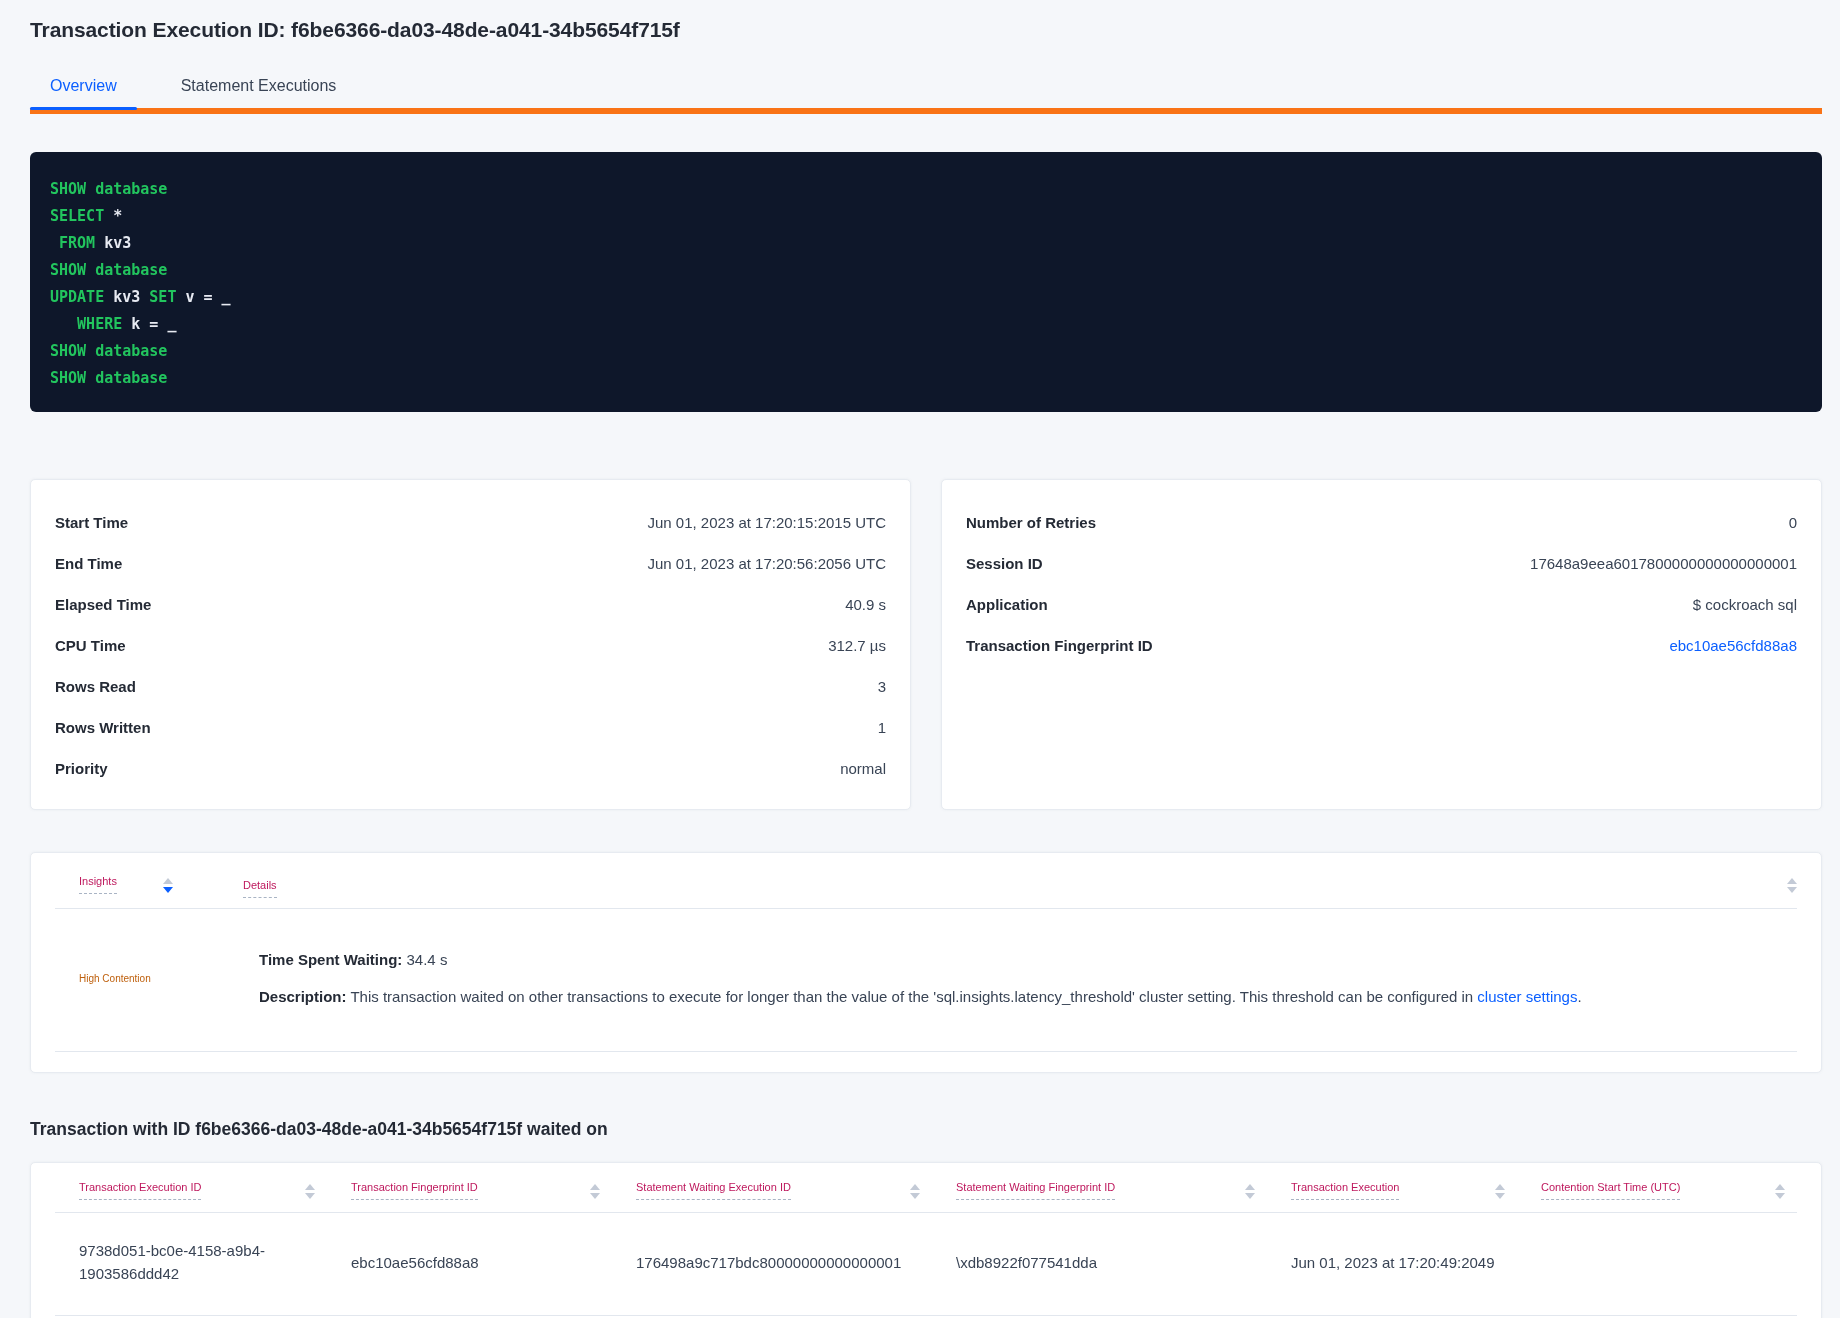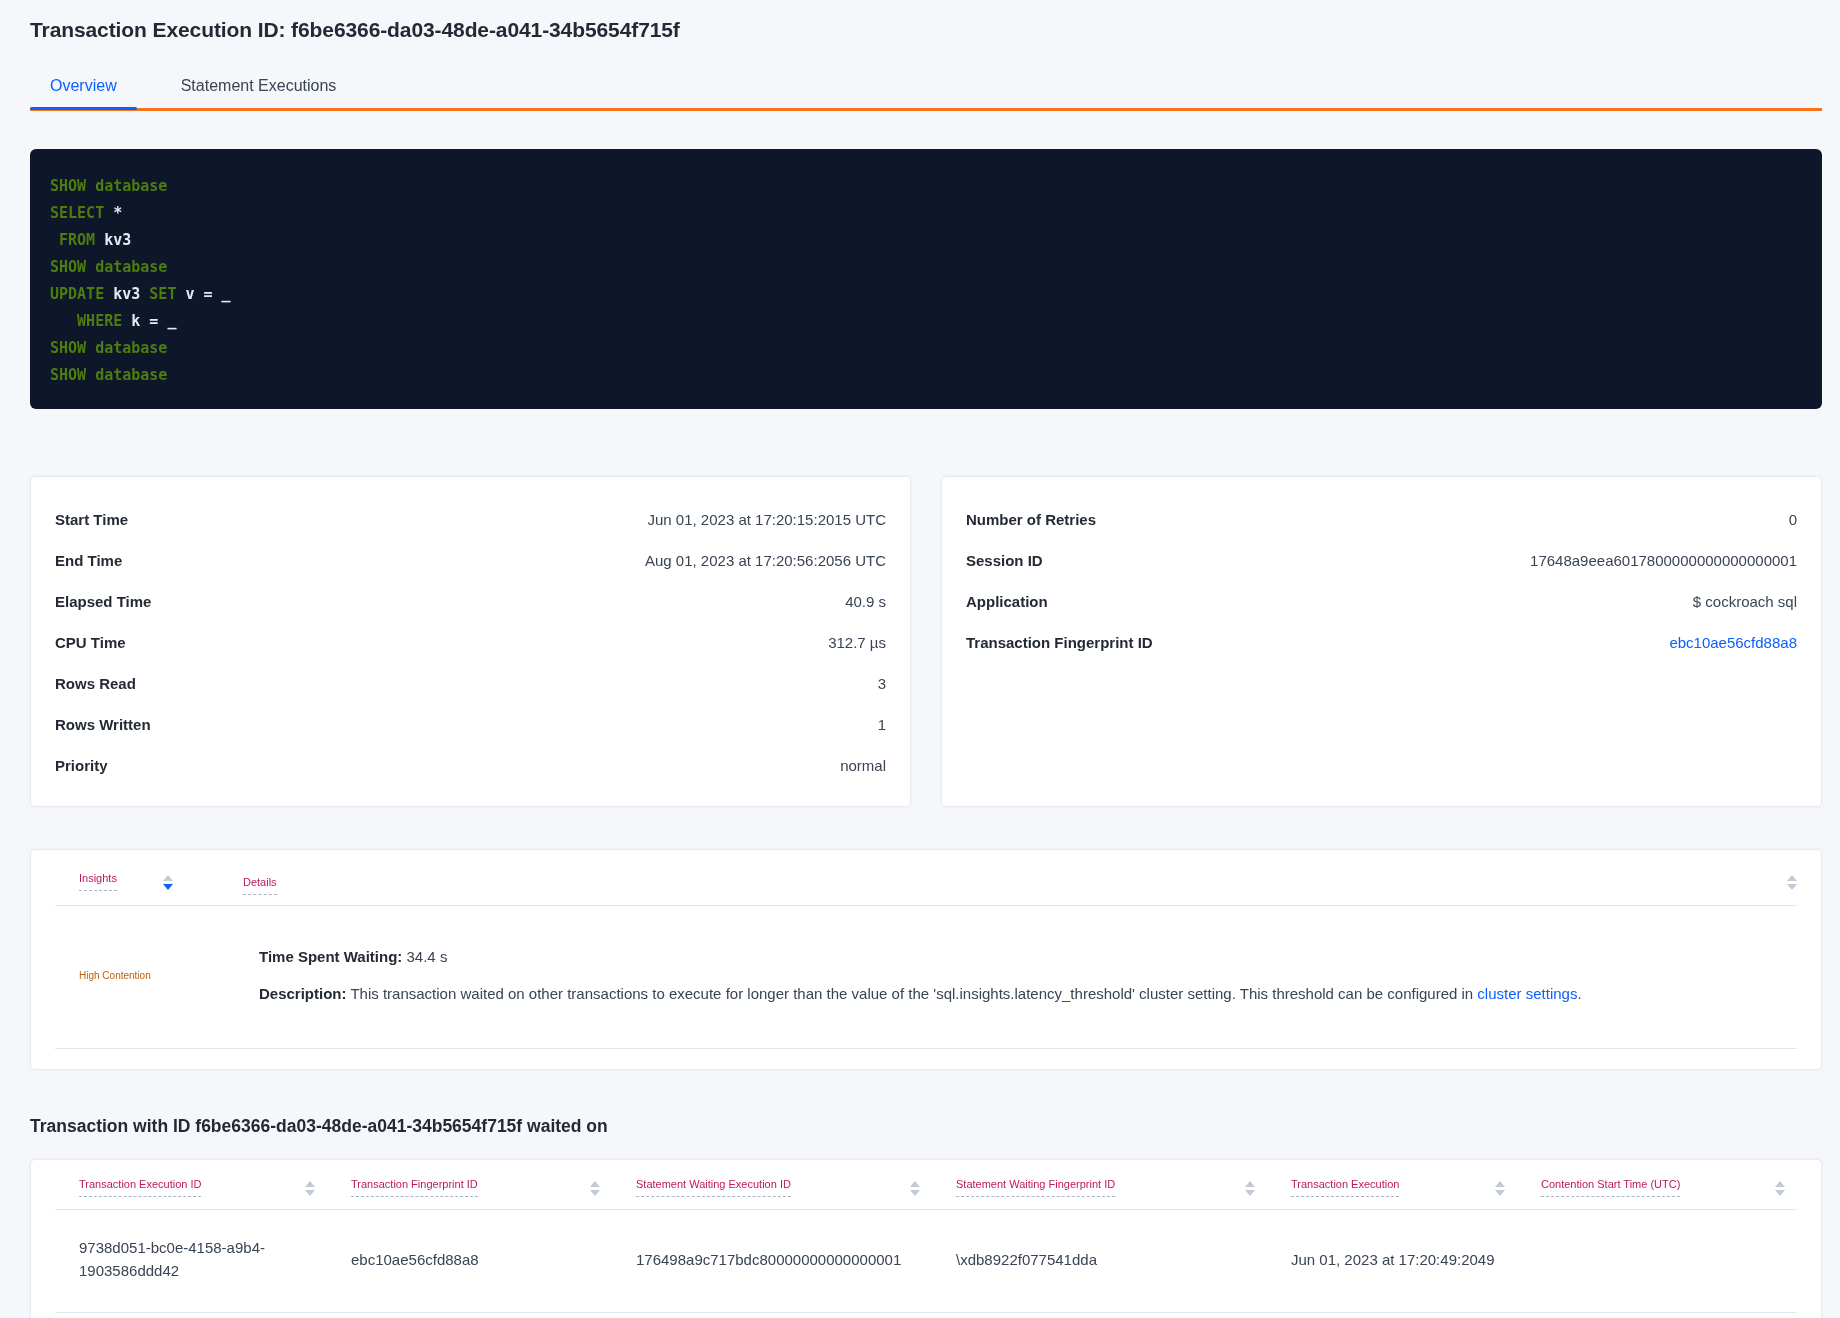--- a/index.html
+++ b/index.html
@@ -11,42 +11,42 @@
     overflow: hidden;
     position: relative;
   }
   .page { padding: 18px 18px 0 30px; width: 1840px; }
 
   
   h1.page-title {
     font-size: 21px; font-weight: 700; color: #242a35; letter-spacing: -0.1px;
   }
   .tabs {
-    display: flex; margin-top: 26px; border-bottom: 3px solid #f97316;
+    display: flex; margin-top: 26px; border-bottom: 6px solid #f97316;
   }
   .tab {
     padding: 9px 20px 13px; font-size: 16px; color: #394455;
     position: relative; cursor: pointer; margin-right: 24px;
   }
   .tab.active { color: #0b5fff; }
   .tab.active::after {
     content: ""; position: absolute; left: 0; right: 0; bottom: -2px;
     height: 3px; background: #0b5fff; border-radius: 2px;
   }
 
   
   .code-block {
     margin-top: 38px; background: #0e172a; border-radius: 6px;
     padding: 24px 20px 20px; height: 260px; width: 1792px;
   }
   .code-line {
     font-family: "DejaVu Sans Mono", "Liberation Mono", monospace;
     font-size: 15px; line-height: 27px; font-weight: 700; white-space: pre;
   }
-  .code-line .kw { color: #4d7c0f; }
+  .code-line .kw { color: #22c55e; }
   .code-line .lit { color: #e7eaf2; }
 
   
   .card {
     background: #ffffff; border: 1px solid #e7ebf1; border-radius: 5px;
     box-shadow: 0 0 3px rgba(106,115,129,0.08);
   }
   .cards-row { display: flex; gap: 30px; margin-top: 67px; width: 1792px; }
   .kv-card { flex: 1; padding: 22px 0; height: 331px; }
   .kv-row { display: flex; justify-content: space-between; align-items: center; height: 41px; padding: 0 24px; }
@@ -131,21 +131,21 @@
     </div>
 
   <div class="cards-row">
     <div class="card kv-card" id="left-card">
         <div class="kv-row">
           <span class="kv-label">Start Time</span>
           <span class="kv-value">Jun 01, 2023 at 17:20:15:2015 UTC</span>
         </div>
         <div class="kv-row">
           <span class="kv-label">End Time</span>
-          <span class="kv-value">Aug 01, 2023 at 17:20:56:2056 UTC</span>
+          <span class="kv-value">Jun 01, 2023 at 17:20:56:2056 UTC</span>
         </div>
         <div class="kv-row">
           <span class="kv-label">Elapsed Time</span>
           <span class="kv-value">40.9 s</span>
         </div>
         <div class="kv-row">
           <span class="kv-label">CPU Time</span>
           <span class="kv-value">312.7 µs</span>
         </div>
         <div class="kv-row">

